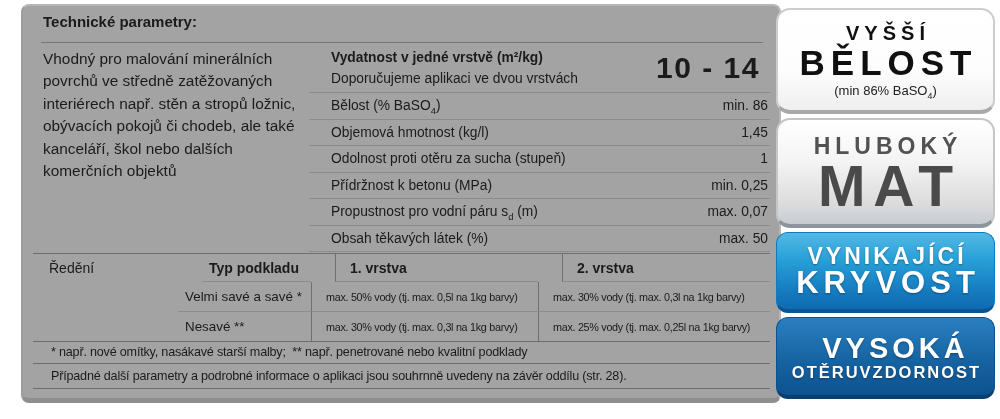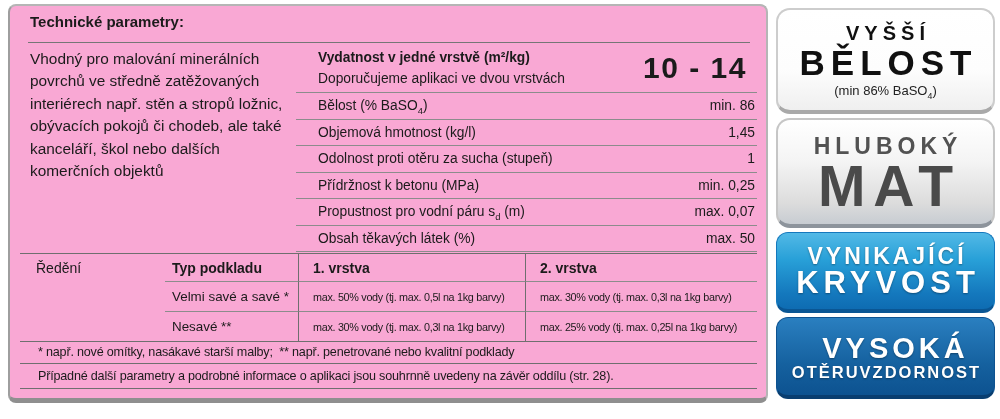--- a/index.html
+++ b/index.html
@@ -2,22 +2,22 @@
 <html><head>
 <meta charset="utf-8">
 <style>
   html,body{margin:0;padding:0;background:#ffffff;}
   .stage{
     position:relative;width:1000px;height:419px;background:#ffffff;overflow:hidden;
     font-family:"Liberation Sans","DejaVu Sans",sans-serif;color:#1b1b1b;
   }
   
   .card{
-    position:absolute;left:8px;top:4px;width:756px;height:392px;
-    background:#f9a8d4;border:2px solid #b5b5b5;border-left-color:#9e9e9e;
+    position:absolute;left:21px;top:4px;width:756px;height:392px;
+    background:#a3a3a3;border:2px solid #b5b5b5;border-left-color:#9e9e9e;
     border-bottom:5px solid #8f8f8f;border-radius:8px;
   }
   .title{position:absolute;left:20px;top:7px;margin:0;font-size:15px;font-weight:bold;}
   .rule-top{position:absolute;left:18px;top:36px;width:722px;height:0;border-top:1.6px solid #767676;}
   .desc{position:absolute;left:20px;top:42px;width:264px;margin:0;font-size:15.4px;line-height:22.4px;}
   
   .params{position:absolute;left:286px;top:37px;width:461px;}
   .prow{display:flex;justify-content:space-between;align-items:center;height:26.5px;
         border-bottom:1.5px solid #8c8c8c;padding:0 2px 0 22px;font-size:13.8px;box-sizing:border-box;}
   .prow.first{height:50px;}
@@ -26,21 +26,21 @@
   .pval{white-space:nowrap;}
   .pval.big{font-size:30px;font-weight:bold;letter-spacing:1.5px;padding-right:8px;}
   sub{font-size:68%;line-height:0;}
   
   .dilution{position:absolute;left:10px;top:247px;width:737px;
             border-top:1.6px solid #6f6f6f;border-bottom:1.6px solid #6f6f6f;}
   .dil-grid{display:grid;grid-template-columns:145px 133px 227px 1fr;grid-template-rows:28px 30px 29px;text-align:right;}
   .dcell{display:flex;align-items:center;box-sizing:border-box;overflow:hidden;}
   .hb{border-bottom:1.4px solid #8c8c8c;}
   .vline{border-left:1.5px solid #6f6f6f;padding-left:14px;}
-  .dhead{font-weight:bold;font-size:14px;}
+  .dhead{font-weight:bold;font-size:14px;margin-left:24px;}
   .dlabel{font-size:14px;padding-left:16px;}
   .dsub{font-size:13.4px;padding-left:7px;}
   .dhead.c2{padding-left:7px;}
   .dval{font-size:10.8px;letter-spacing:-0.3px;white-space:nowrap;}
   
   .fn{position:absolute;left:10px;width:737px;display:flex;align-items:center;
       border-bottom:1.6px solid #6f6f6f;padding-left:18px;box-sizing:border-box;
       font-size:12.6px;letter-spacing:-0.2px;white-space:pre-wrap;}
   .fn1{top:335px;height:23px;}
   .fn2{top:358px;height:25px;}

